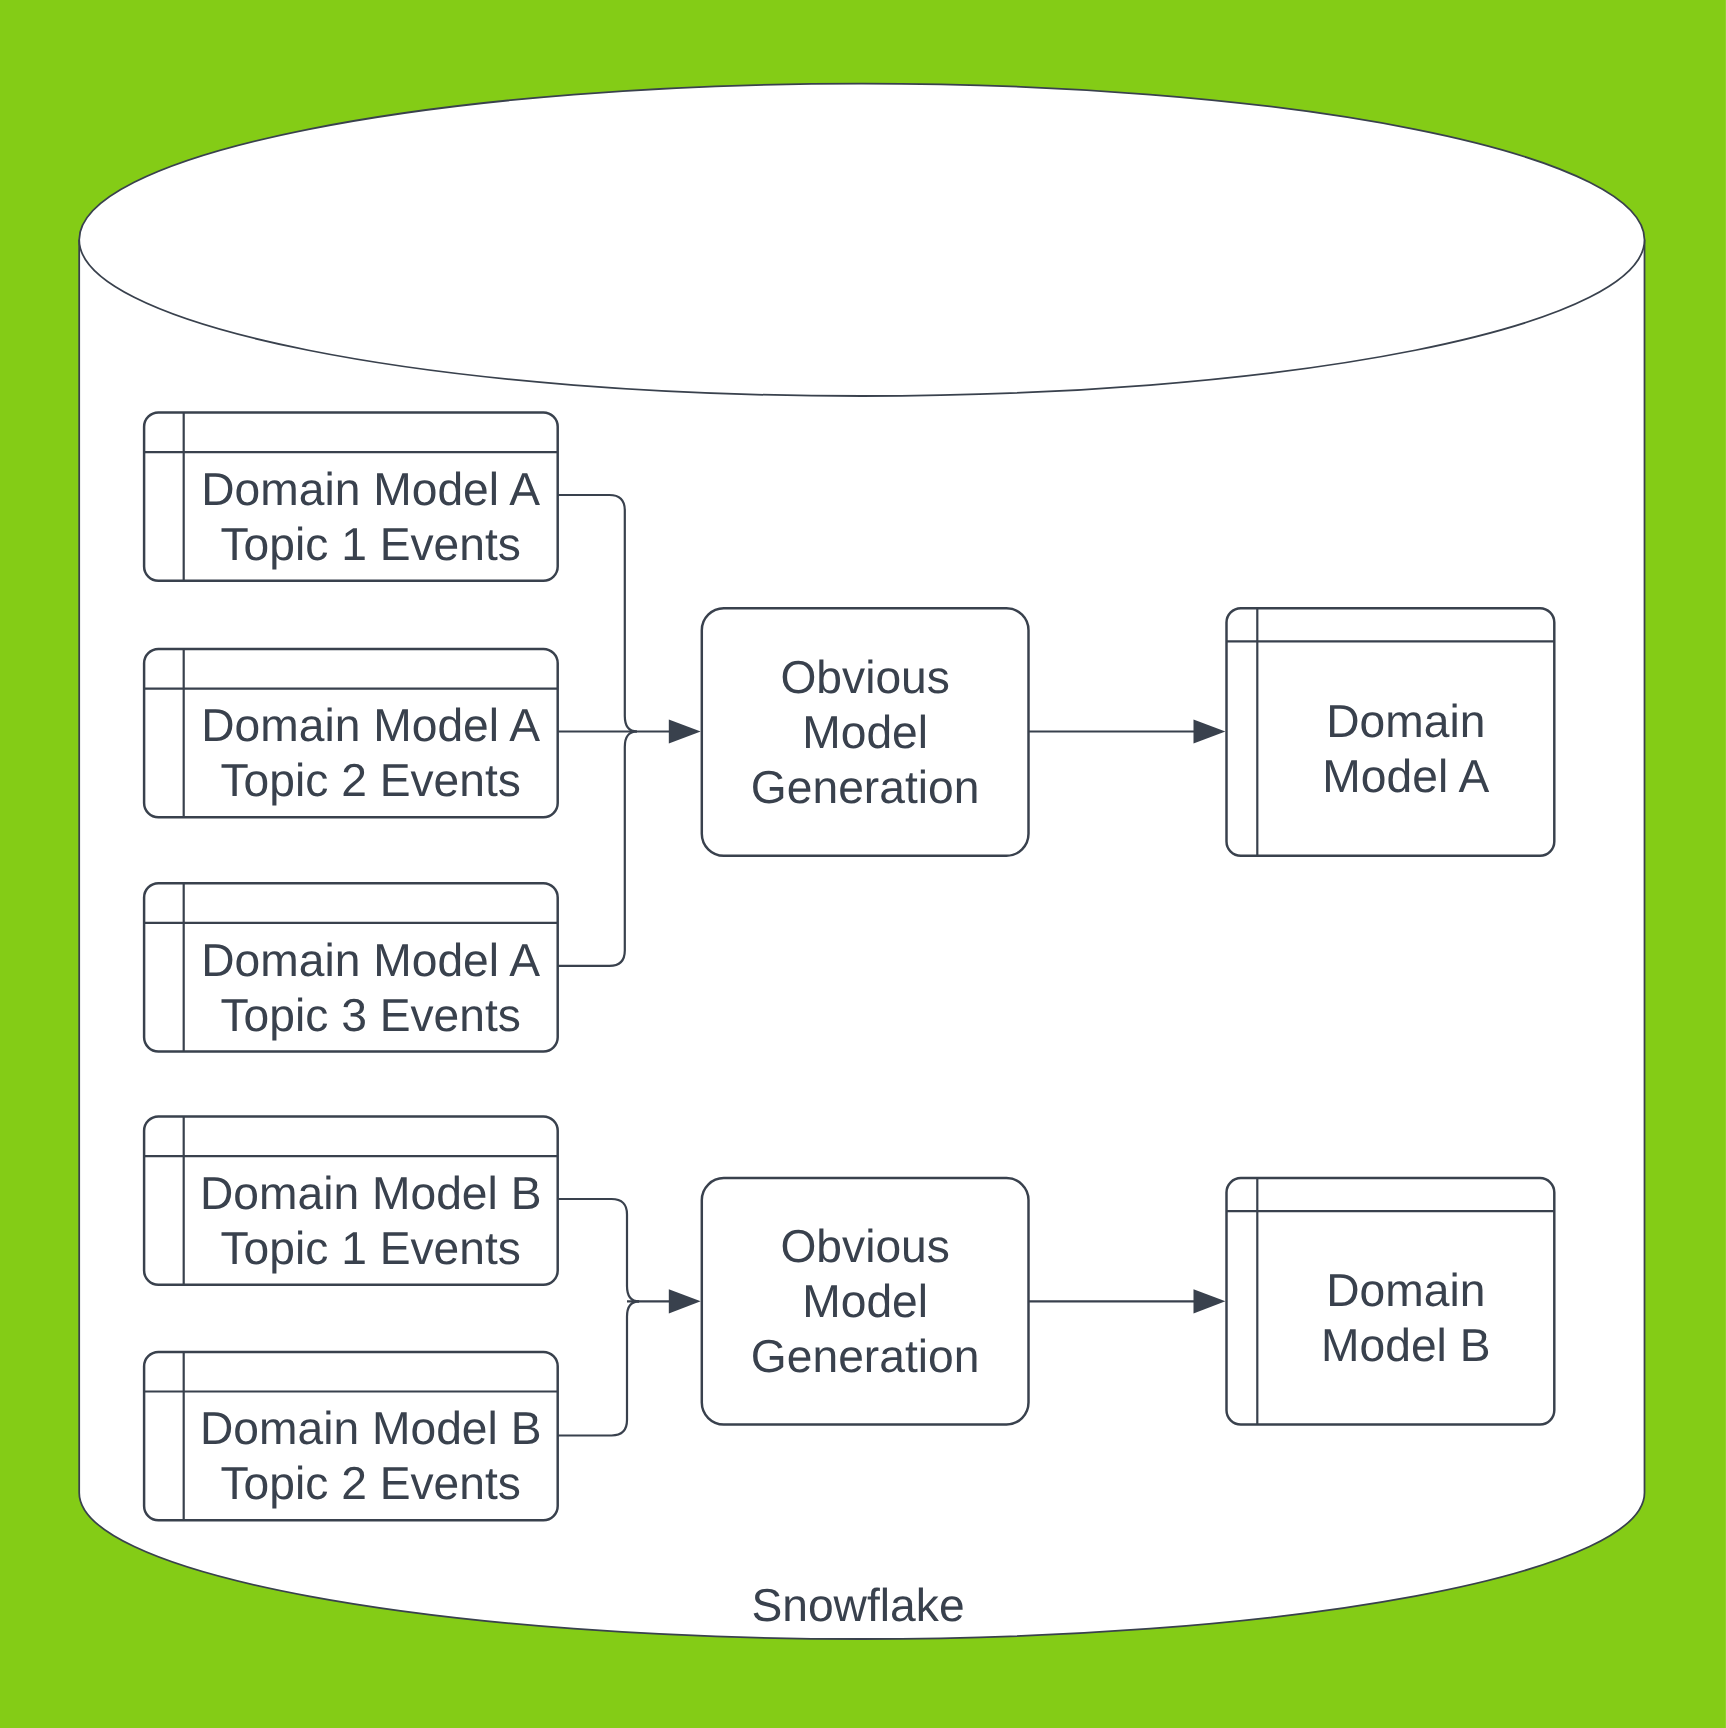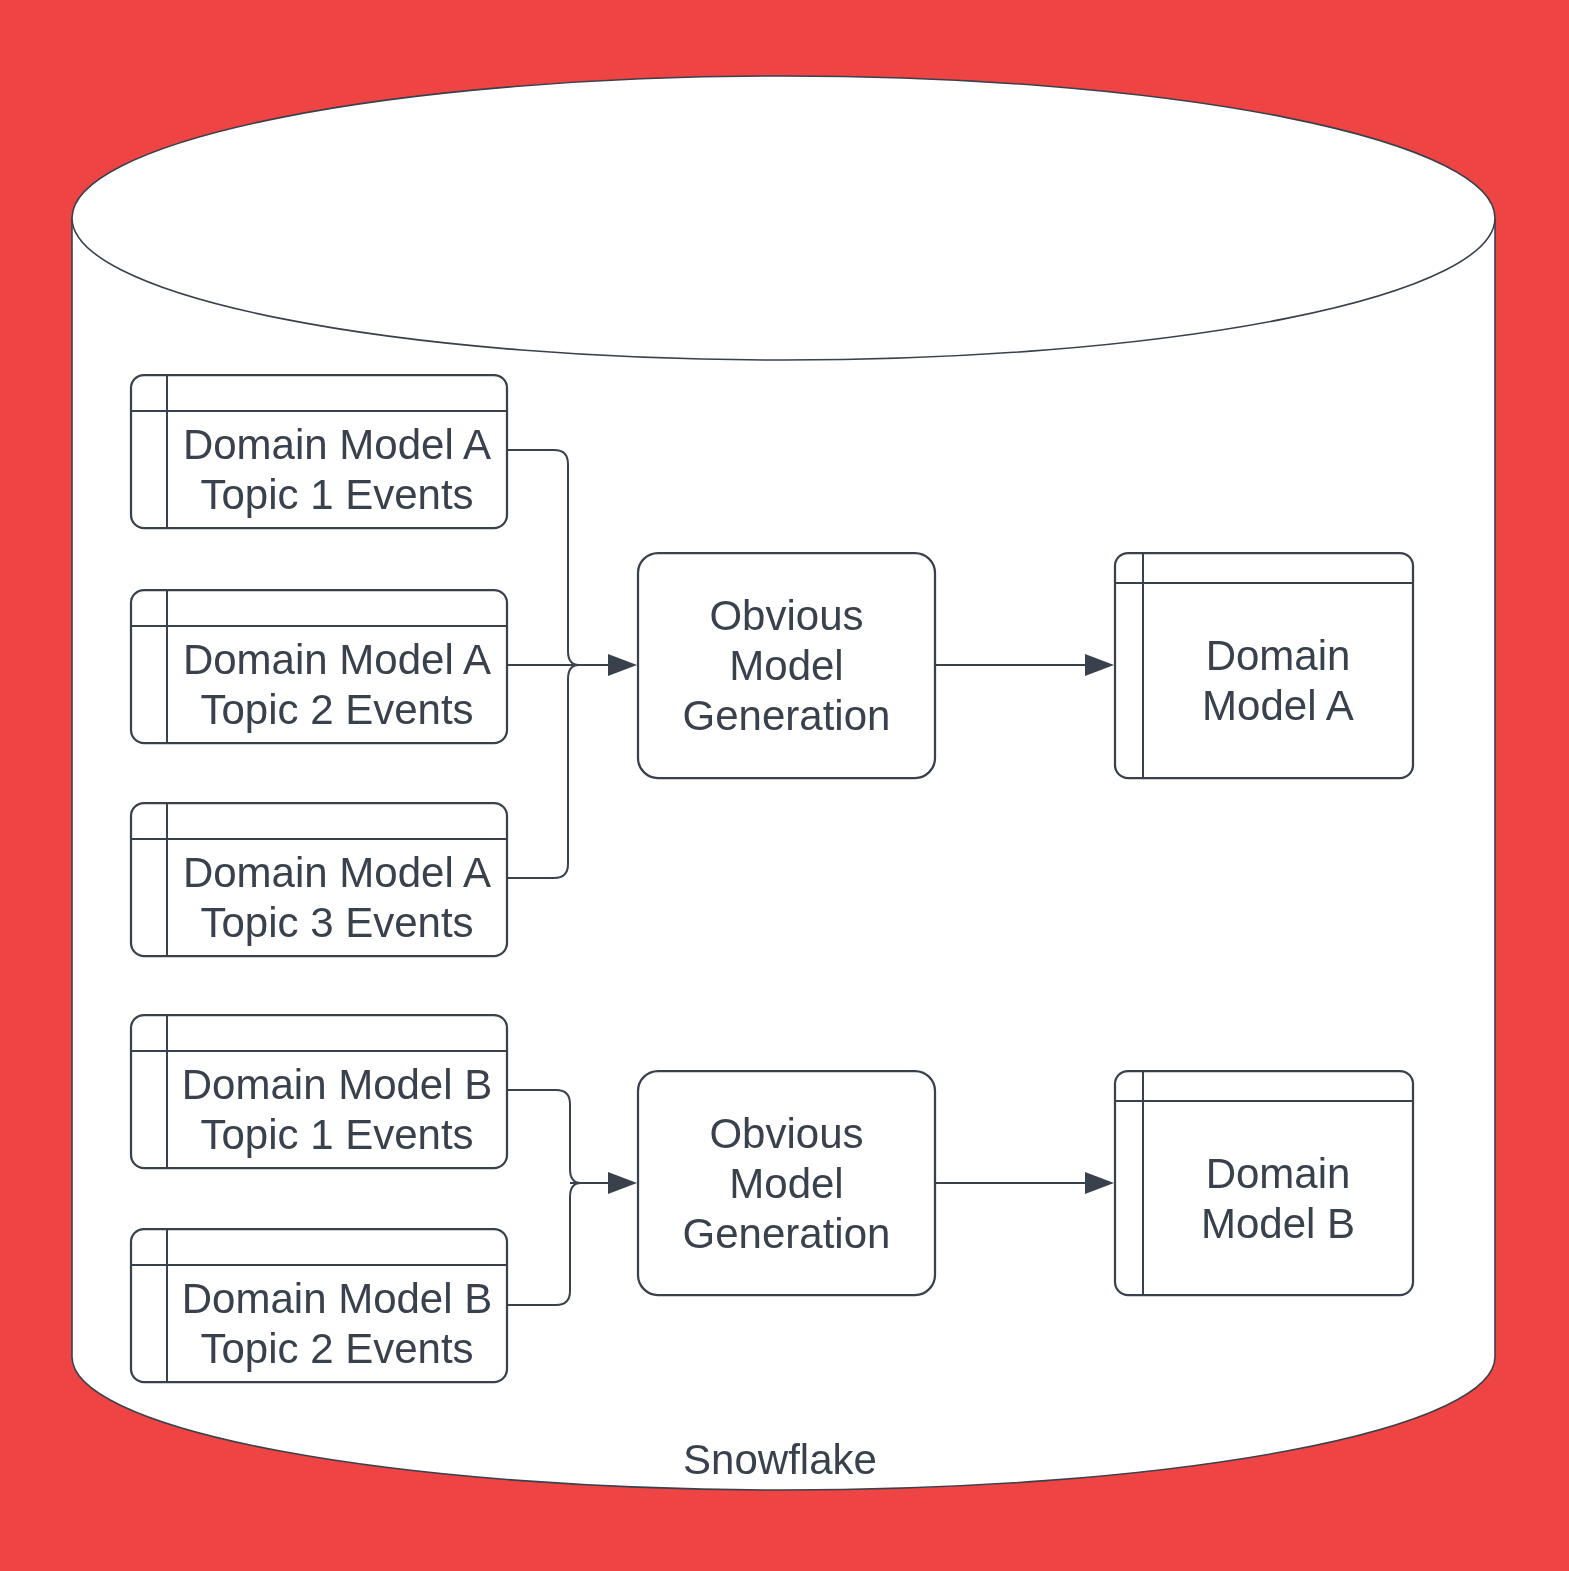--- a/index.html
+++ b/index.html
@@ -4,21 +4,21 @@
 <style>
   html, body {
     margin: 0;
     padding: 0;
     background: #ffffff;
   }
   .canvas {
     position: relative;
     width: 1569px;
     height: 1571px;
-    background: #ef4444;
+    background: #84cc16;
     font-family: "Liberation Sans", sans-serif;
   }
   svg { display: block; }
   .shape {
     fill: #ffffff;
     stroke: #39414D;
     stroke-width: 2.25;
   }
   .table-line {
     fill: none;

